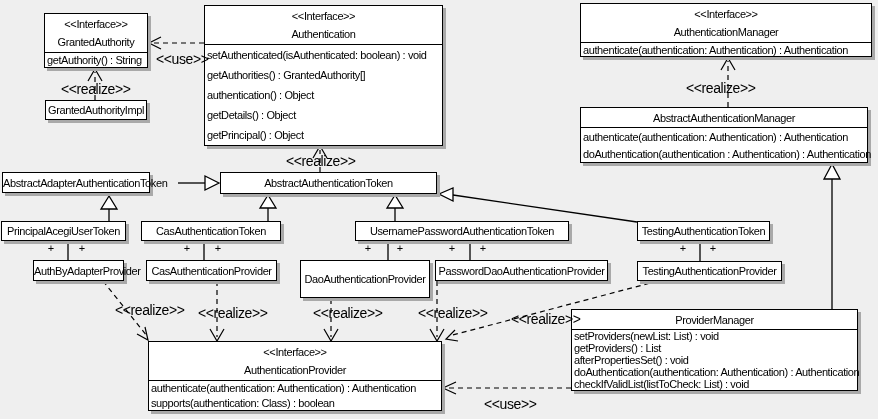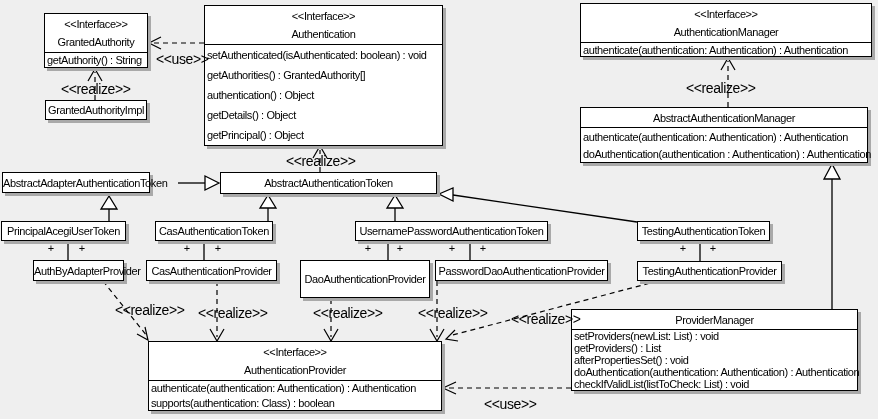--- a/index.html
+++ b/index.html
@@ -134,25 +134,25 @@
   </div>
 
   <div class="box simple" style="left:220px;top:172px;width:217px;height:22px">
     <div class="cname italic">AbstractAuthenticationToken</div>
   </div>
 
   <div class="box simple" style="left:1px;top:221px;width:125px;height:20px">
     <div class="cname">PrincipalAcegiUserToken</div>
   </div>
 
-  <div class="box simple" style="left:155px;top:221px;width:118px;height:20px">
+  <div class="box simple" style="left:141px;top:221px;width:140px;height:20px">
     <div class="cname">CasAuthenticationToken</div>
   </div>
 
-  <div class="box simple" style="left:355px;top:221px;width:193px;height:20px">
+  <div class="box simple" style="left:355px;top:221px;width:214px;height:20px">
     <div class="cname">UsernamePasswordAuthenticationToken</div>
   </div>
 
   <div class="box simple" style="left:637px;top:221px;width:133px;height:20px">
     <div class="cname">TestingAuthenticationToken</div>
   </div>
 
   <div class="box simple" style="left:33px;top:260px;width:91px;height:21px">
     <div class="cname">AuthByAdapterProvider</div>
   </div>

